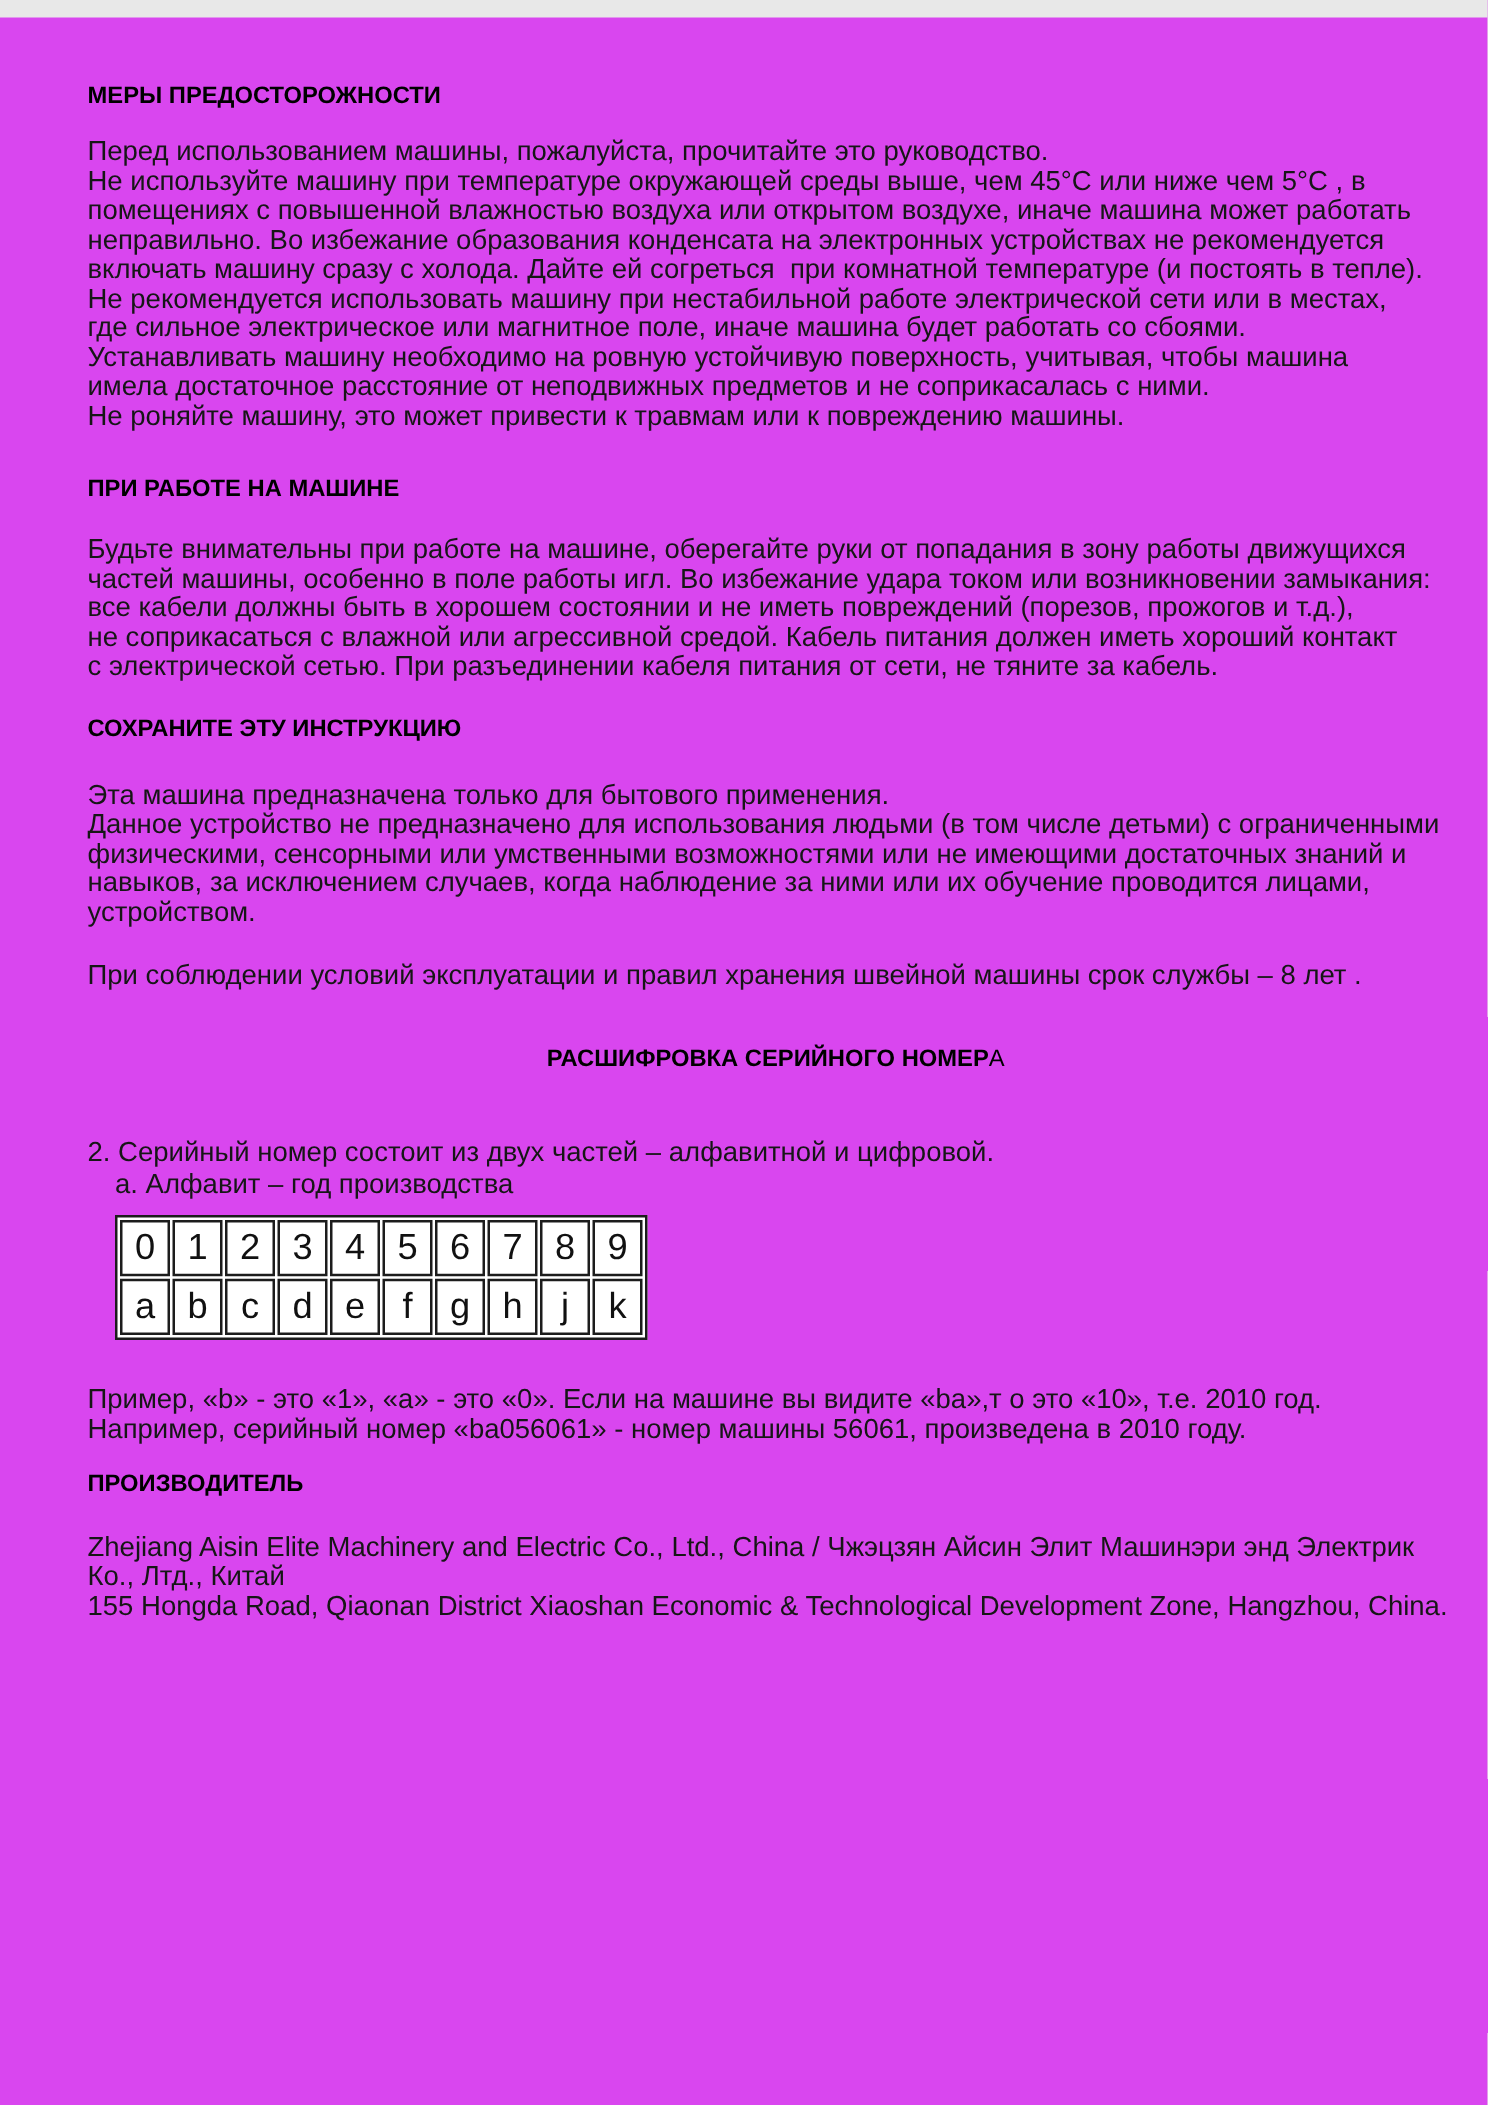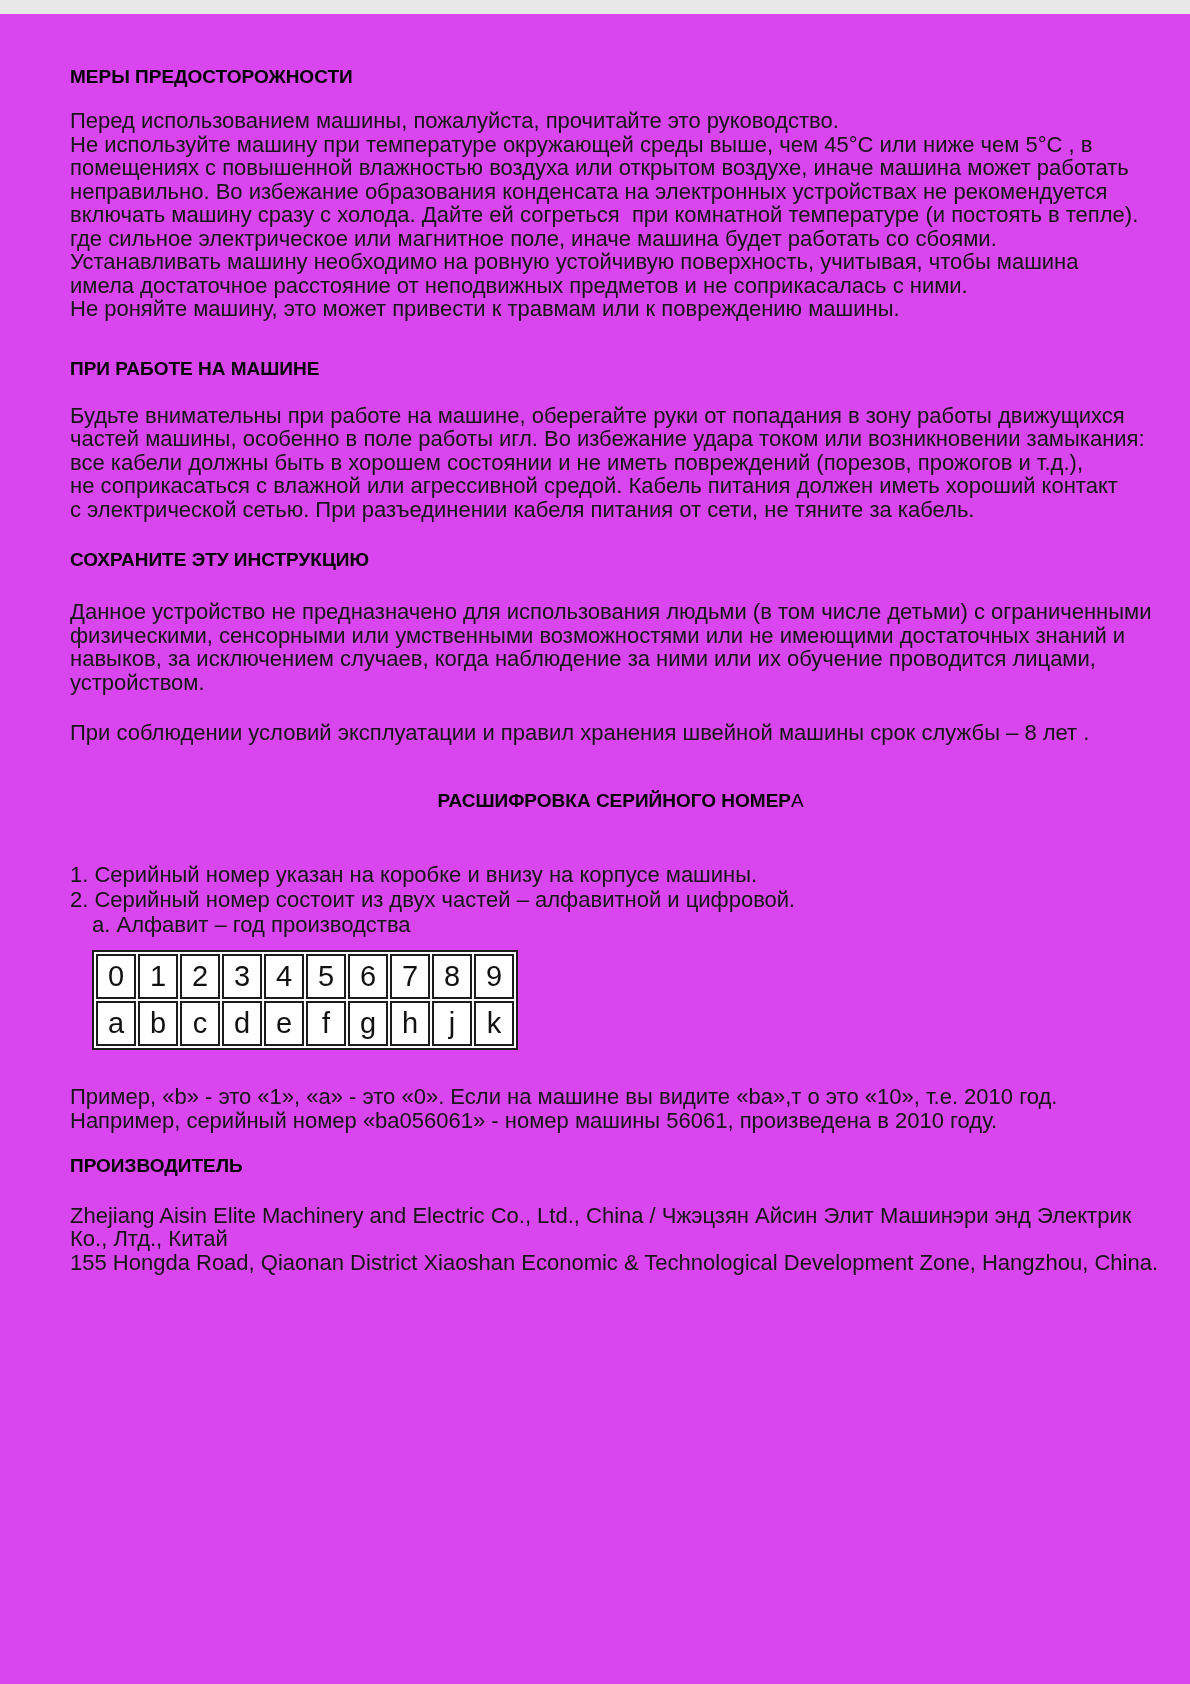--- a/index.html
+++ b/index.html
@@ -67,55 +67,56 @@
 <div class="page">
 
   <div id="h1" class="heading">МЕРЫ ПРЕДОСТОРОЖНОСТИ</div>
 
   <div id="p1" class="para">
     <div class="line">Перед использованием машины, пожалуйста, прочитайте это руководство.</div>
     <div class="line">Не используйте машину при температуре окружающей среды выше, чем 45°С или ниже чем 5°С , в</div>
     <div class="line">помещениях с повышенной влажностью воздуха или открытом воздухе, иначе машина может работать</div>
     <div class="line">неправильно. Во избежание образования конденсата на электронных устройствах не рекомендуется</div>
     <div class="line">включать машину сразу с холода. Дайте ей согреться  при комнатной температуре (и постоять в тепле).</div>
+    <div class="line">Не рекомендуется использовать машину при нестабильной работе электрической сети или в местах,</div>
     <div class="line">где сильное электрическое или магнитное поле, иначе машина будет работать со сбоями.</div>
     <div class="line">Устанавливать машину необходимо на ровную устойчивую поверхность, учитывая, чтобы машина</div>
     <div class="line">имела достаточное расстояние от неподвижных предметов и не соприкасалась с ними.</div>
     <div class="line">Не роняйте машину, это может привести к травмам или к повреждению машины.</div>
   </div>
 
   <div id="h2" class="heading">ПРИ РАБОТЕ НА МАШИНЕ</div>
 
   <div id="p2" class="para">
     <div class="line">Будьте внимательны при работе на машине, оберегайте руки от попадания в зону работы движущихся</div>
     <div class="line">частей машины, особенно в поле работы игл. Во избежание удара током или возникновении замыкания:</div>
     <div class="line">все кабели должны быть в хорошем состоянии и не иметь повреждений (порезов, прожогов и т.д.),</div>
     <div class="line">не соприкасаться с влажной или агрессивной средой. Кабель питания должен иметь хороший контакт</div>
     <div class="line">с электрической сетью. При разъединении кабеля питания от сети, не тяните за кабель.</div>
   </div>
 
   <div id="h3" class="heading">СОХРАНИТЕ ЭТУ ИНСТРУКЦИЮ</div>
 
   <div id="p3" class="para">
+    <div class="line">Эта машина предназначена только для бытового применения.</div>
     <div class="line">Данное устройство не предназначено для использования людьми (в том числе детьми) с ограниченными</div>
     <div class="line">физическими, сенсорными или умственными возможностями или не имеющими достаточных знаний и</div>
     <div class="line">навыков, за исключением случаев, когда наблюдение за ними или их обучение проводится лицами,</div>
     <div class="line">устройством.</div>
   </div>
 
   <div id="service-line" class="para">
     <div class="line">При соблюдении условий эксплуатации и правил хранения швейной машины срок службы – 8 лет .</div>
   </div>
 
   <div id="h4" class="heading">
     <span>РАСШИФРОВКА СЕРИЙНОГО НОМЕР</span><span class="regular">А</span>
   </div>
 
   <div id="serial-list" class="para list">
-    <div class="line">1. Серийный номер указан на коробке и внизу на корпусе машины.</div>
     <div class="line">2. Серийный номер состоит из двух частей – алфавитной и цифровой.</div>
     <div class="line indent-a">a. Алфавит – год производства</div>
   </div>
 
   <table id="code-table" class="codes">
     <tbody>
       <tr>
         <td>0</td>
         <td>1</td>
         <td>2</td>

